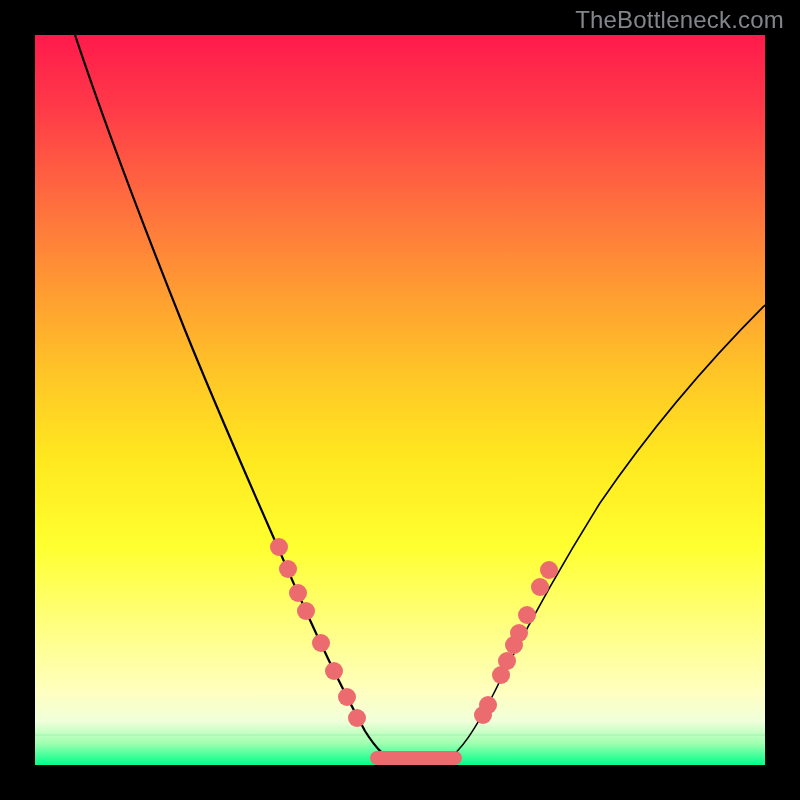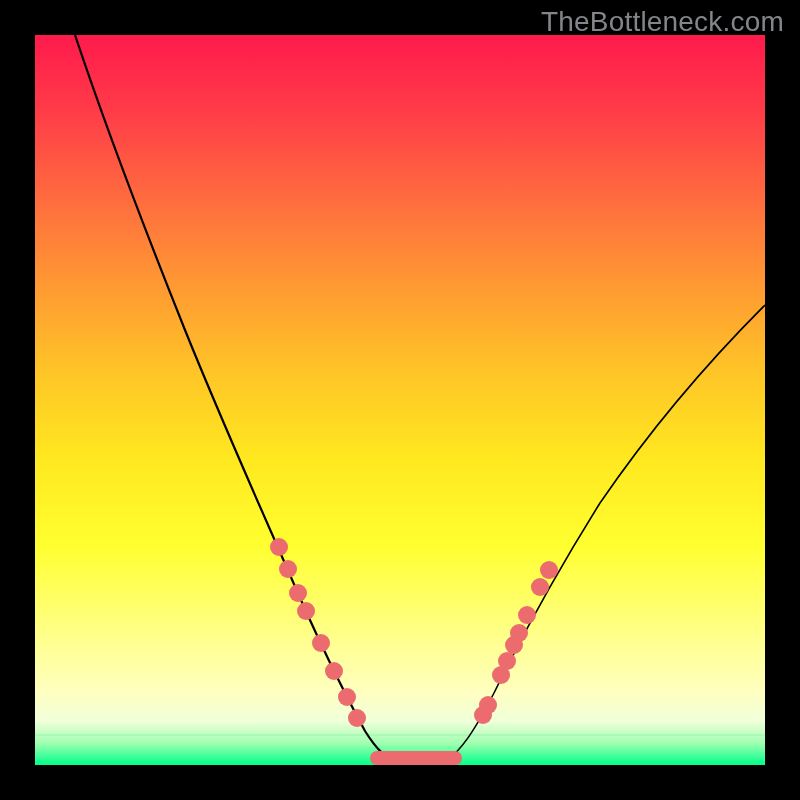--- a/index.html
+++ b/index.html
@@ -30,21 +30,21 @@
       #f0ffda 94%,
       #a0ffb0 97%,
       #00ff8a 100%
     );
   }
   .watermark {
     position: absolute;
     top: 6px;
     right: 16px;
     font-family: Arial, Helvetica, sans-serif;
-    font-size: 28px;
+    font-size: 24px;
     font-weight: 500;
     color: #82858a;
     letter-spacing: 0.2px;
   }
   svg.overlay {
     position: absolute;
     left: 35px;
     top: 35px;
     width: 730px;
     height: 730px;

